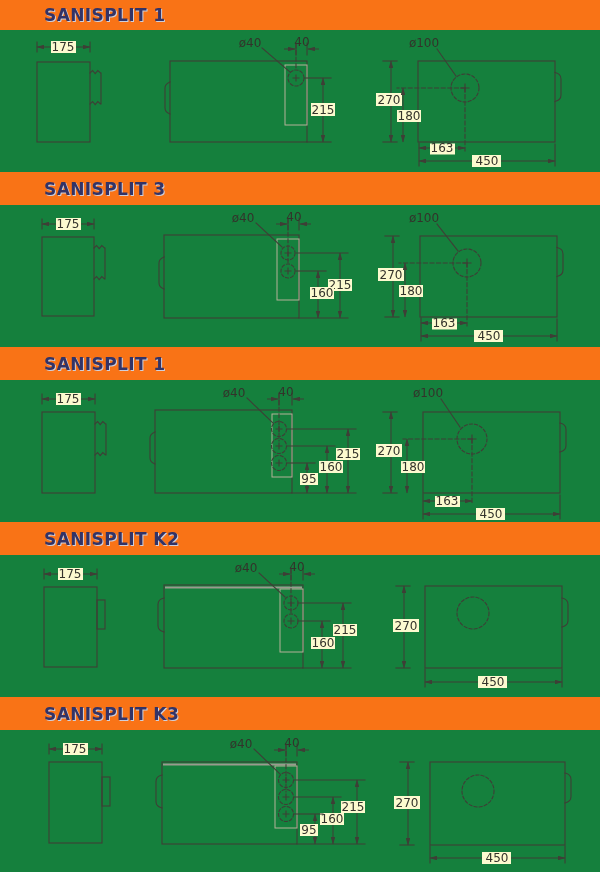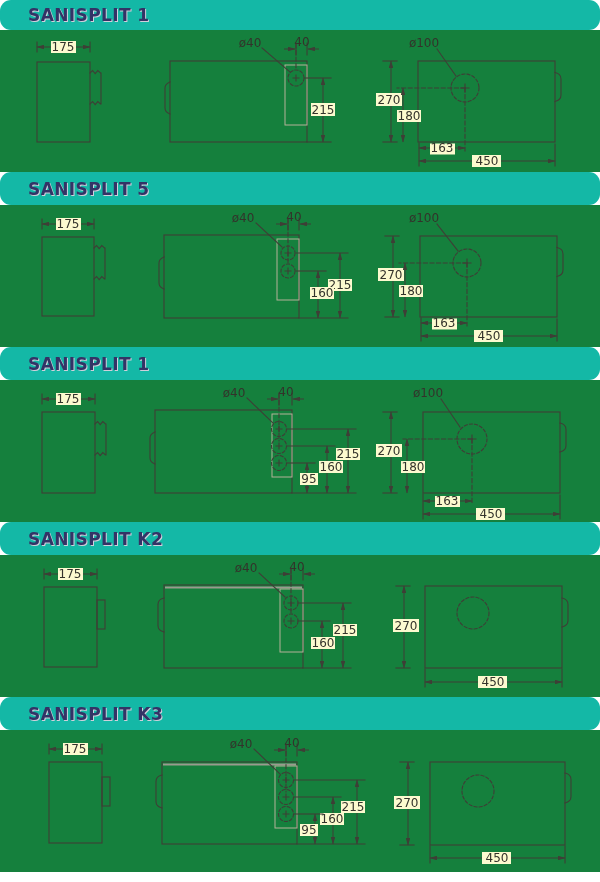--- a/index.html
+++ b/index.html
@@ -1,18 +1,18 @@
 <!DOCTYPE html>
 <html><head>
 <meta charset="utf-8">
 <style>
   html,body{margin:0;padding:0;}
   body{width:600px;height:882px;background:#ffffff;overflow:hidden;
        font-family:"DejaVu Sans",sans-serif;}
-  .title-row{height:33px;display:flex;align-items:center;padding-left:28px;background:#14b8a6;border-radius:11px;}
+  .title-row{height:33px;display:flex;align-items:center;padding-left:44px;background:#f97316;}
   .title-row.first{height:30px;}
   .title{font-weight:bold;font-size:17px;color:#333366;letter-spacing:.4px;
          text-shadow:1px 1px 0 #cfcfdb;font-family:"DejaVu Sans",sans-serif;}
   .panel{height:142px;background:#15803d;}
   .panel svg{display:block;}
   
   .d{fill:none;stroke:#3E3E36;stroke-width:1.1;stroke-linecap:square;}
   .dim{fill:none;stroke:#3E3E36;stroke-width:1;}
   .lt{fill:none;stroke:#B5B199;stroke-width:1;}
   .lt2{fill:none;stroke:#9a9a8e;stroke-width:2.2;}
@@ -89,21 +89,21 @@
     <rect class="bg" x="430" y="113.5" width="25" height="11"></rect>
     <text class="lbl" x="442" y="122">163</text>
     <line class="dim" x1="419" y1="131" x2="555" y2="131" marker-start="url(#ar)" marker-end="url(#ar)"></line>
     <rect class="bg" x="472" y="125" width="29" height="12"></rect>
     <text class="lbl" x="487" y="135">450</text>
   </g>
 </svg>
 </div>
 
 <div class="title-row">
-  <span class="title">SANISPLIT 5</span>
+  <span class="title">SANISPLIT 3</span>
 </div>
 <div class="panel">
 <svg width="600" height="142" viewBox="0 0 600 142">
   <g>
     <line class="d" x1="42" y1="14" x2="42" y2="24"></line>
         <line class="d" x1="94" y1="14" x2="94" y2="24"></line>
     <line class="dim" x1="42" y1="19" x2="94" y2="19" marker-start="url(#ar)" marker-end="url(#ar)"></line>
     <rect class="bg" x="56" y="13" width="25" height="12"></rect>
     <text class="lbl" x="68" y="23">175</text>
     <rect class="d" x="42" y="32" width="52" height="79"></rect>

